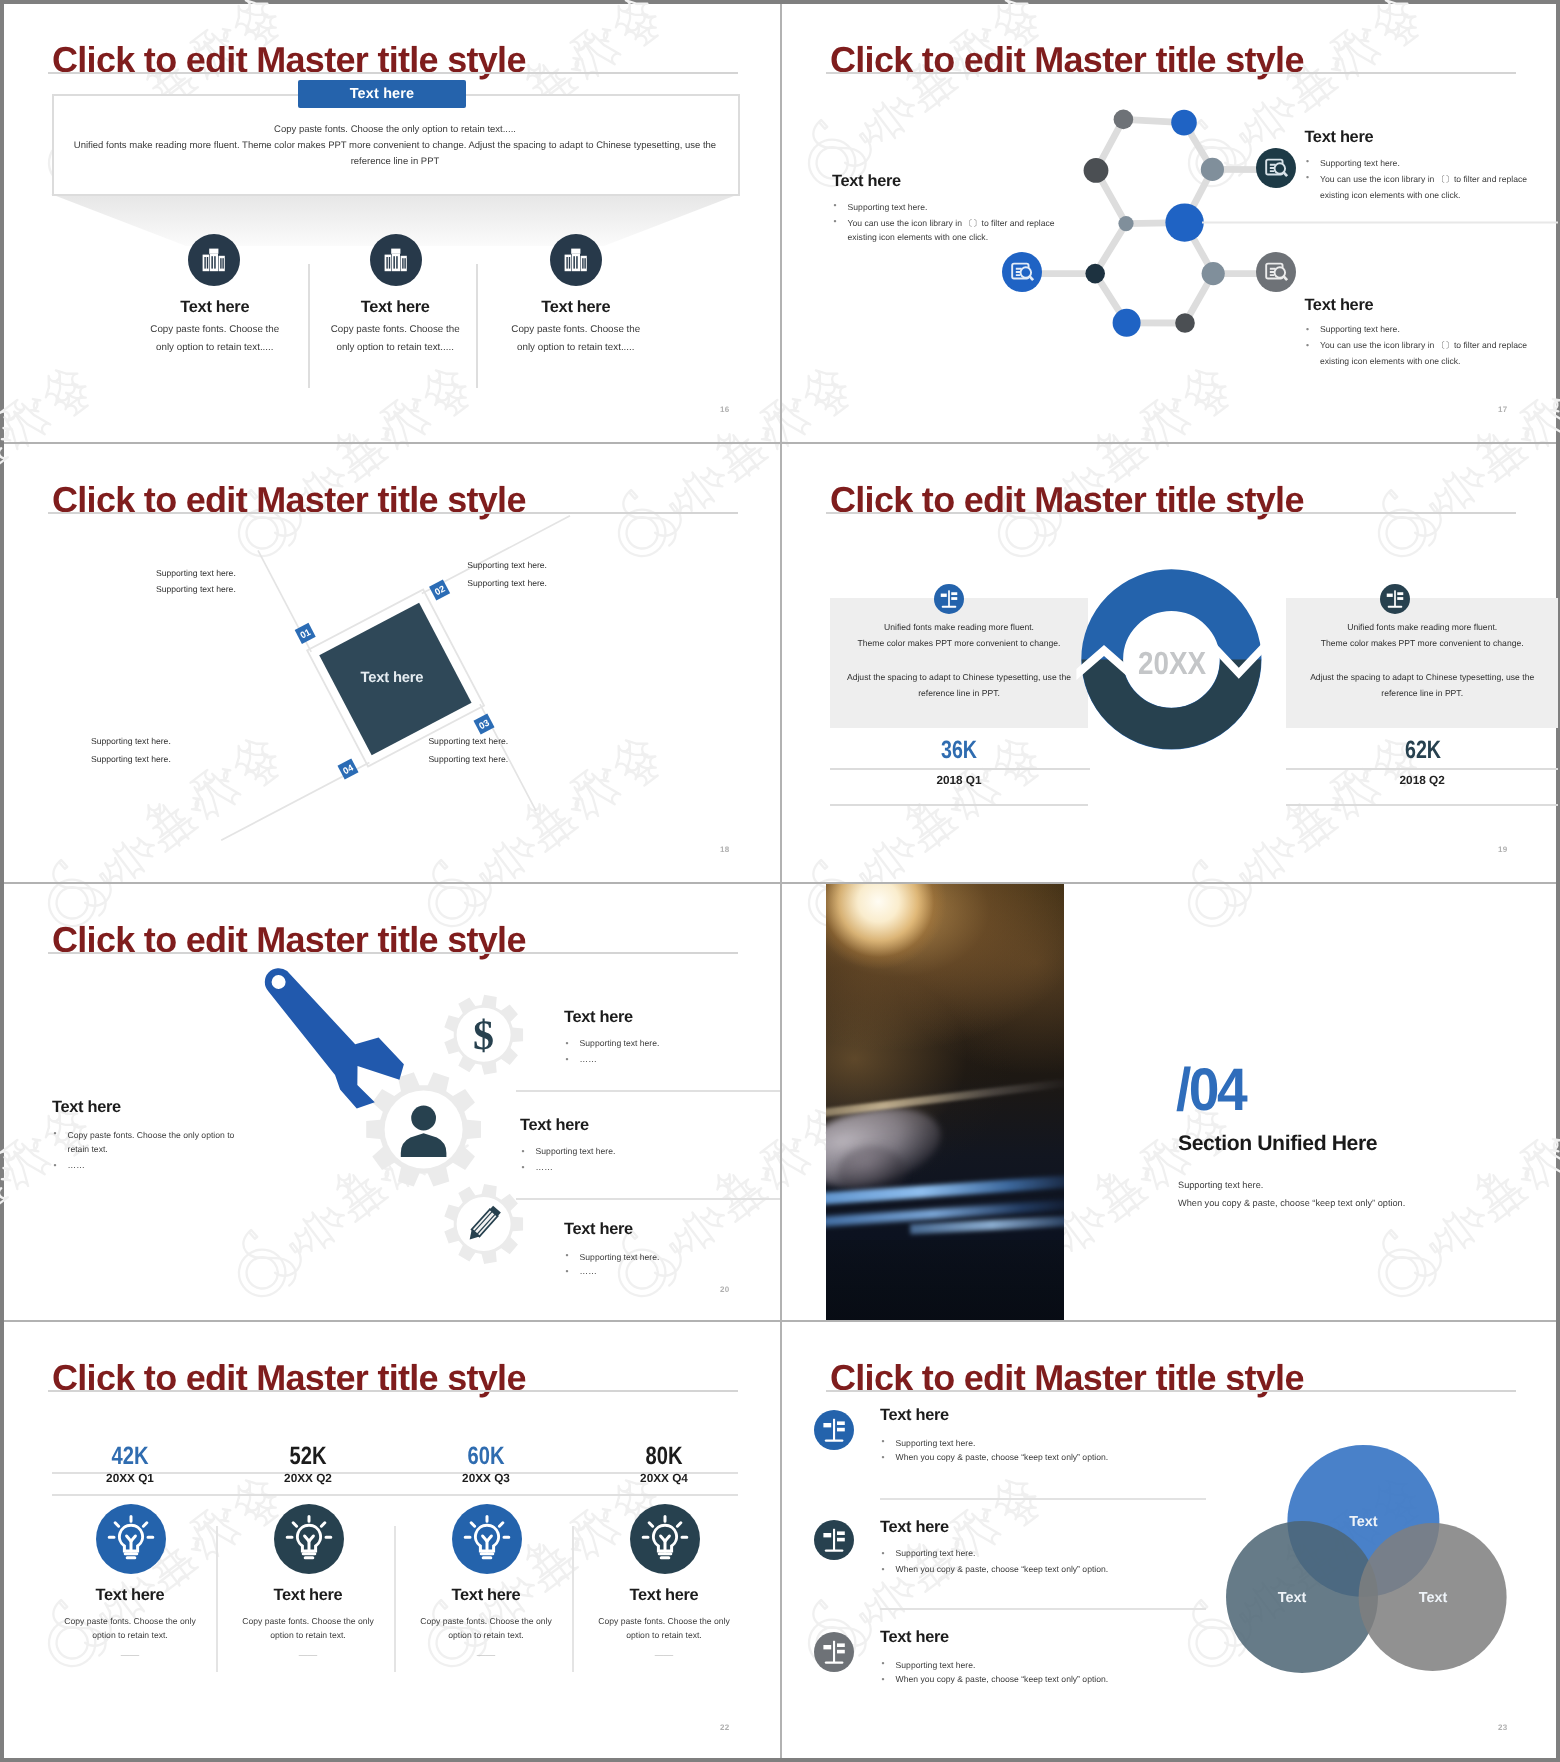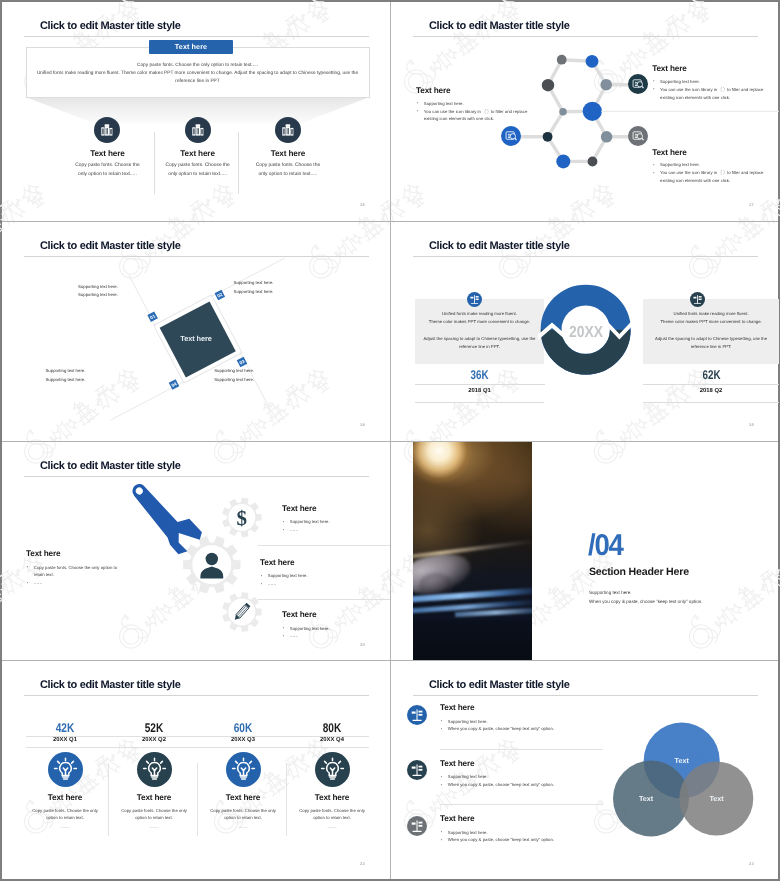--- a/index.html
+++ b/index.html
@@ -13,21 +13,21 @@
   #s6{left:0;top:659px} #s7{left:389px;top:659px}
   .gl{position:absolute;background:#b2b2b2;z-index:5;}
   #gv{left:388px;top:0;width:1px;height:877px;}
   #gh1{left:0;top:219px;width:776px;height:1px;}
   #gh2{left:0;top:439px;width:776px;height:1px;}
   #gh3{left:0;top:658px;width:776px;height:1px;}
   .wmlayer{position:absolute;left:0;top:0;width:776px;height:877px;pointer-events:none;z-index:1;}
   .slide{z-index:2;background:transparent;}
   #wmbg{position:absolute;left:0;top:0;width:776px;height:877px;background:#fff;z-index:0;}
 
-  .title{position:absolute;left:38px;top:17.8px;font-size:11px;font-weight:bold;color:#0f172a;
+  .title{position:absolute;left:24px;top:17.8px;font-size:18px;font-weight:bold;color:#7f1d1d;
          letter-spacing:-0.35px;white-space:nowrap;}
   .titlerule{position:absolute;left:22px;width:345px;top:34px;height:1px;background:#d4d4d4;}
   .pnum{position:absolute;left:358px;top:200px;font-size:4px;color:#b0b0b0;font-weight:bold;letter-spacing:.2px;}
   .tx{position:absolute;white-space:nowrap;}
   .cir{position:absolute;border-radius:50%;}
   svg{display:block;overflow:visible;}
 </style>
 </head>
 <body>
 
@@ -533,21 +533,21 @@
         background:linear-gradient(90deg, rgba(90,150,220,0.7), rgba(140,190,245,0.85) 45%, rgba(60,110,180,0.45) 80%, rgba(30,60,110,0.2));
         filter:blur(1.2px);"></div>
     <div style="position:absolute;left:42px;top:168px;width:82px;height:5px;transform:rotate(-3deg);
         background:linear-gradient(90deg, rgba(120,175,235,0.55), rgba(170,210,250,0.8) 50%, rgba(70,120,185,0.35));
         filter:blur(1px);"></div>
     <div style="position:absolute;left:0;top:178px;width:118.5px;height:41px;
         background:linear-gradient(180deg, rgba(10,16,26,0.55), rgba(8,12,20,0.96));"></div>
   </div>
 
   <div class="tx" style="left:175px;top:86.5px;font-size:30px;font-weight:bold;color:#2f6dbb;letter-spacing:-1.4px;transform:scaleX(0.92);transform-origin:left top">/04</div>
-  <div class="tx" style="left:176px;top:124.4px;font-size:10.6px;font-weight:bold;color:#1a1a1a;letter-spacing:-0.2px">Section Header Here</div>
+  <div class="tx" style="left:176px;top:124.4px;font-size:10.6px;font-weight:bold;color:#1a1a1a;letter-spacing:-0.2px">Section Unified Here</div>
   <div style="position:absolute;left:176px;top:145.8px;font-size:4.6px;color:#3b3b3b;line-height:9.6px">
     <div>Supporting text here.</div>
     <div>When you copy &amp; paste, choose “keep text only” option.</div>
   </div>
 </div>
 
 <div class="slide" id="s6">
   <div class="title">Click to edit Master title style</div>
   <div class="titlerule"></div>
 

